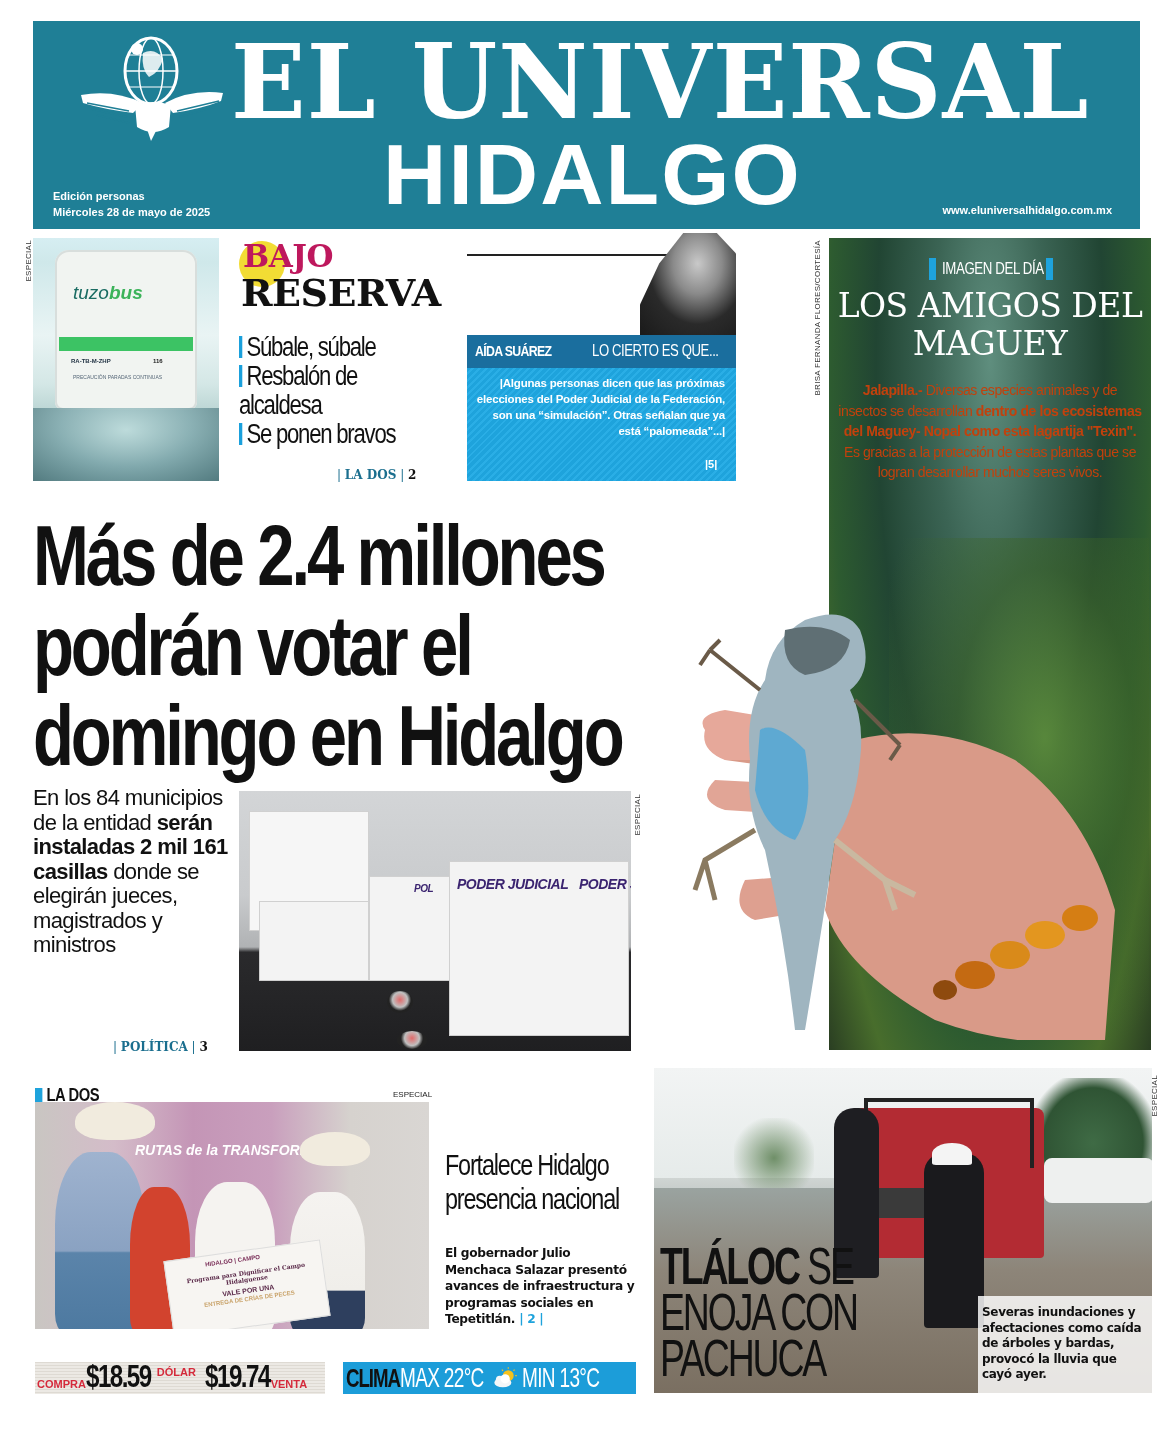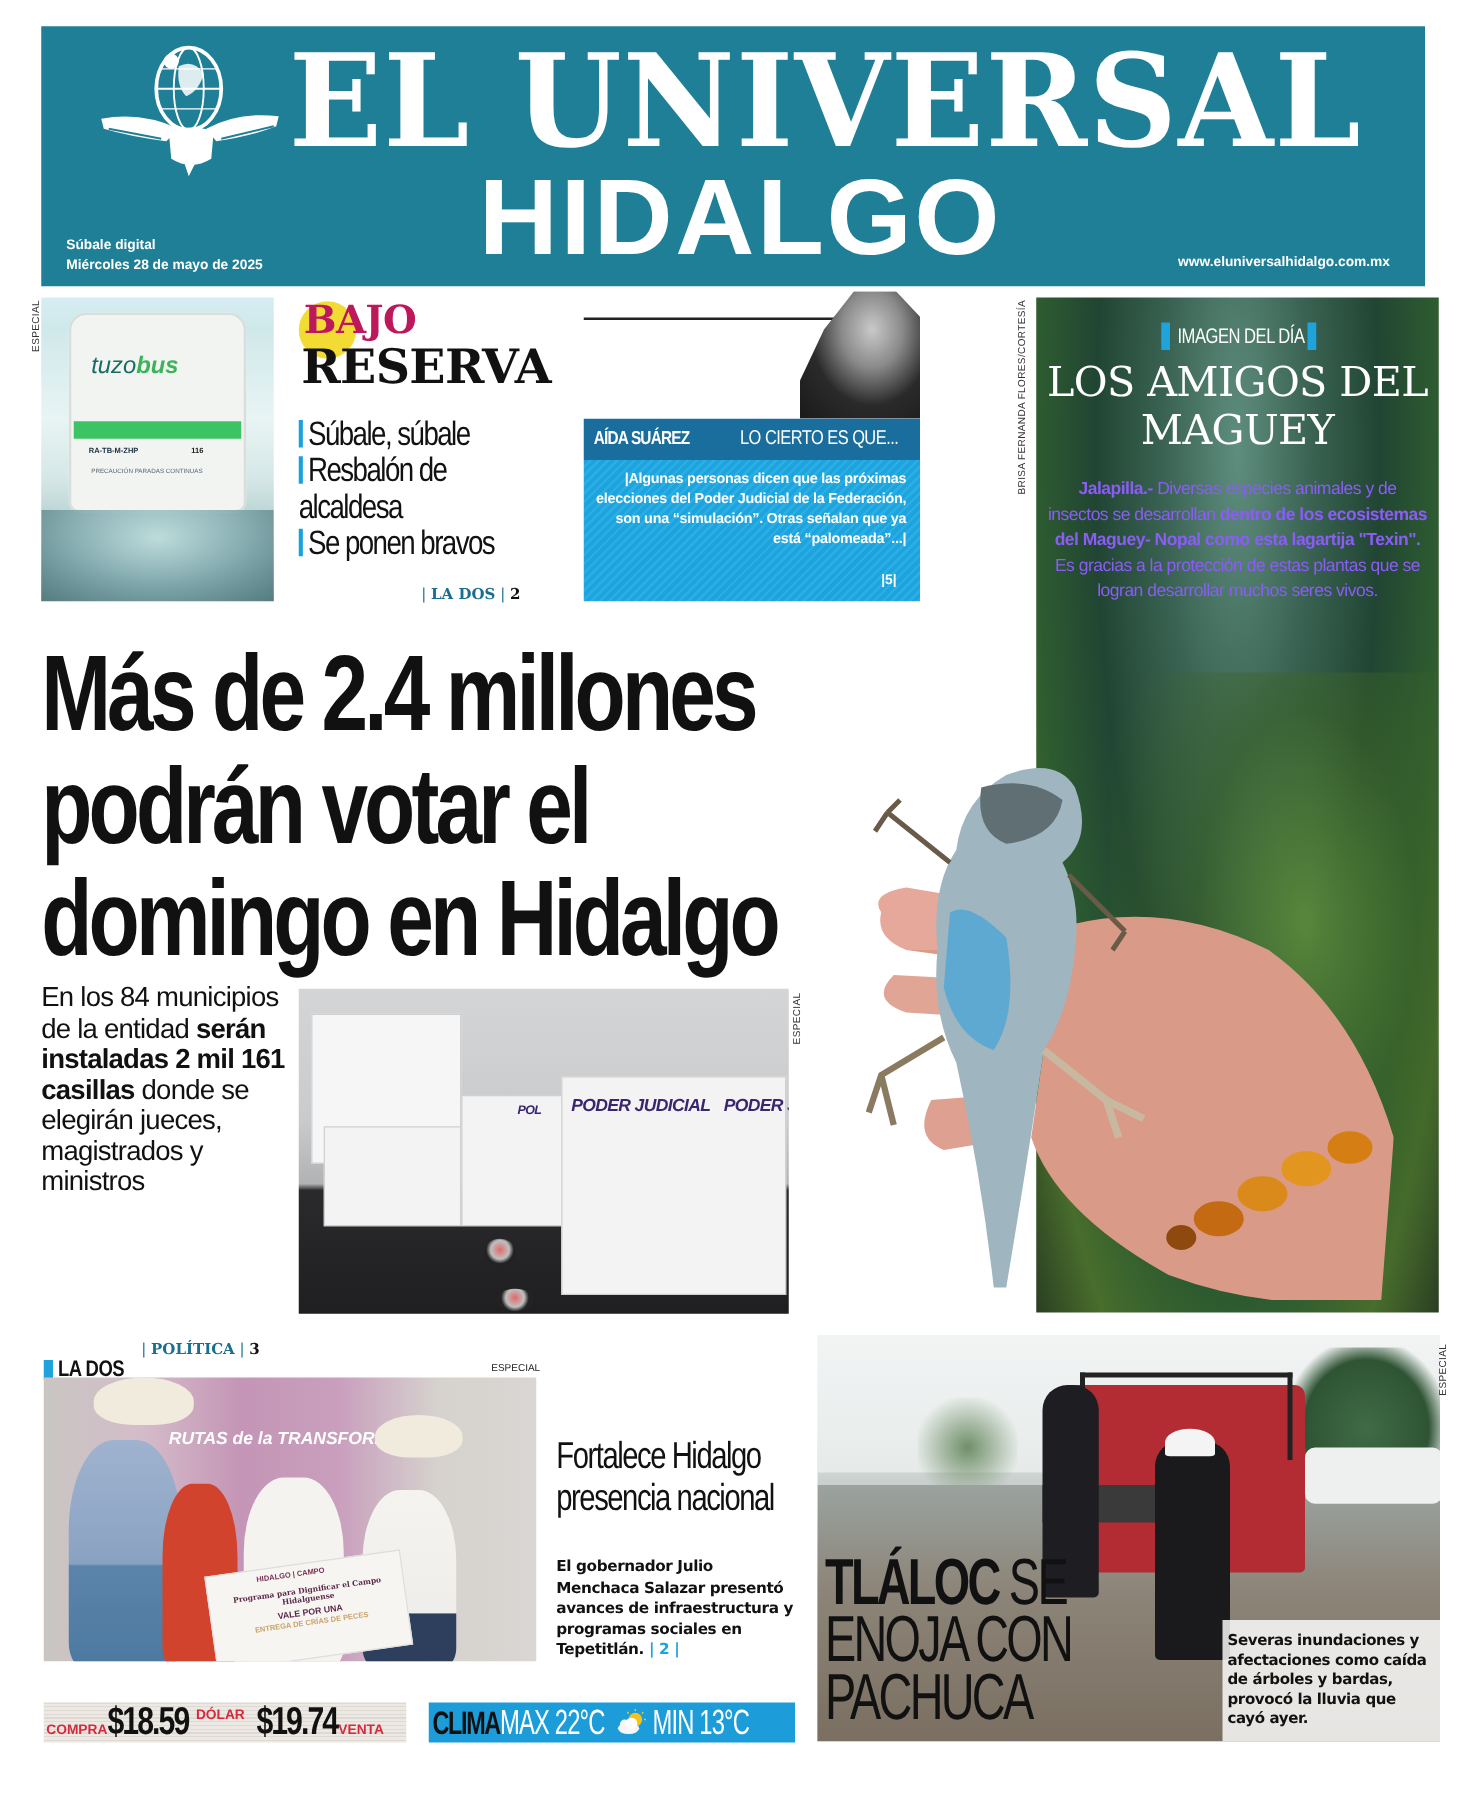--- a/index.html
+++ b/index.html
@@ -51,31 +51,31 @@
   #col-ref { left: 705px; top: 458px; font-family: "Liberation Sans", sans-serif; font-size: 11px; font-weight: bold; color: #fff; }
 
   
   #maguey-panel { left: 829px; top: 238px; width: 322px; height: 812px; background: radial-gradient(ellipse at 50% 15%, #5f8e7e 0%, #3b6454 25%, #214533 50%, #2d5b30 70%, #486d2c 85%, #2a3e22 100%); overflow: hidden; }
   #maguey-glow { left: 60px; top: 300px; width: 260px; height: 500px; background: radial-gradient(ellipse at 60% 40%, rgba(100,150,60,0.8) 0%, rgba(60,100,40,0.6) 40%, rgba(20,40,20,0) 80%); }
   #maguey-credit { left: 813px; top: 240px; }
   #imagen-label { left: 929px; top: 257px; width: 124px; height: 24px; display: flex; align-items: center; gap: 6px; }
   .imagen-bar { width: 7px; height: 22px; background: #1ea3dc; }
   #imagen-text { font-size: 17px; color: #fff; transform: scaleX(0.78); transform-origin: left; white-space: nowrap; letter-spacing: -0.5px; width: 98px; }
   #maguey-title { left: 829px; top: 287px; width: 322px; text-align: center; font-family: "DejaVu Serif", serif; font-size: 33px; line-height: 38px; color: #fff; font-weight: normal; letter-spacing: -0.5px; }
-  #maguey-text { left: 838px; top: 380px; width: 304px; text-align: center; font-family: "Liberation Sans", sans-serif; font-size: 14px; line-height: 20.5px; color: #8b5cf6; letter-spacing: -0.4px; }
+  #maguey-text { left: 838px; top: 380px; width: 304px; text-align: center; font-family: "Liberation Sans", sans-serif; font-size: 14px; line-height: 20.5px; color: #c2410c; letter-spacing: -0.4px; }
   #maguey-text b { font-weight: bold; }
 
   
   #hand { left: 685px; top: 610px; width: 430px; height: 430px; }
 
   
   #main-headline { left: 33px; top: 510px; width: 620px; font-family: "Liberation Sans", sans-serif; font-weight: bold; font-size: 86px; line-height: 90px; color: #111; letter-spacing: -4px; transform: scaleX(0.78); transform-origin: left; white-space: nowrap; }
   #main-dek { left: 33px; top: 786px; width: 200px; font-family: "Liberation Sans", sans-serif; font-size: 22px; line-height: 24.5px; color: #111; letter-spacing: -0.6px; }
   #main-dek b { font-weight: bold; }
-  #main-ref { left: 113px; top: 1040px; font-family: "DejaVu Serif", serif; font-size: 12px; font-weight: bold; margin-top: 32px; }
+  #main-ref { left: 113px; top: 1040px; font-family: "DejaVu Serif", serif; font-size: 12px; font-weight: bold; }
 
   
   #ballot-photo { left: 239px; top: 791px; width: 392px; height: 260px; background: linear-gradient(180deg, #d3d5d7 0%, #c9cbcd 40%, #b0b2b4 60%, #2a2a2c 62%, #1f1f21 100%); overflow: hidden; }
   .box { position: absolute; background: #f3f3f3; border: 1px solid #d0d0d0; }
   .box-label { position: absolute; font-family: "Liberation Sans", sans-serif; font-weight: bold; font-style: italic; color: #3b2470; font-size: 14px; white-space: nowrap; letter-spacing: -0.5px; }
   .seal { position: absolute; border-radius: 50%; background: radial-gradient(circle at 50% 40%, #e06a6a 0%, #c0c0c0 40%, #222 60%); }
   #ballot-credit { left: 633px; top: 794px; }
 
   
   #ladoss-label { left: 35px; top: 1085px; font-weight: bold; font-size: 18px; letter-spacing: -0.5px; transform: scaleX(0.82); transform-origin: left; white-space: nowrap; display: flex; align-items: center; gap: 5px; }
@@ -128,21 +128,21 @@
     <path d="M8 62 Q40 56 70 70 L60 80 Q30 76 10 70Z" fill="#fff"></path>
     <path d="M150 60 Q118 56 92 70 L100 80 Q128 76 148 68Z" fill="#fff"></path>
     <path d="M14 70 L56 78 M18 76 L54 84 M24 82 L56 90" stroke="#1f7f96" stroke-width="1.5"></path>
     <path d="M146 68 L104 78 M142 74 L106 84" stroke="#1f7f96" stroke-width="1.5"></path>
     <path d="M62 72 Q80 66 98 72 L96 94 Q80 104 64 94Z" fill="#fff"></path>
     <path d="M74 96 L78 108 L84 96Z" fill="#fff"></path>
   </svg>
   <div id="title-main" class="abs">EL UNIVERSAL</div>
   <div id="title-sub" class="abs">HIDALGO</div>
   <div id="edition" class="abs">
-    <div>Súbale digital</div>
+    <div>Edición personas</div>
     <div>Miércoles 28 de mayo de 2025</div>
   </div>
   <div id="website" class="abs">www.eluniversalhidalgo.com.mx</div>
 </div>
 
 <div class="abs credit-v" style="left:24px; top:240px;">ESPECIAL</div>
 <div id="bus-photo" class="abs">
   <div id="bus-body" class="abs"></div>
   <div id="bus-stripe" class="abs"></div>
   <div id="bus-brand" class="abs"><span>tuzo</span><b>bus</b></div>

